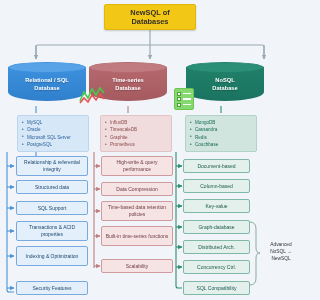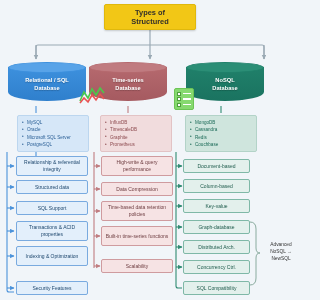--- a/index.html
+++ b/index.html
@@ -201,22 +201,22 @@
       <path d="M176,247 L182,247" marker-end="url(#ah-green)"></path>
       <path d="M176,267 L182,267" marker-end="url(#ah-green)"></path>
     </g>
 
     <g stroke="#8aab9f" stroke-width="1" fill="none">
       <path d="M250,222 Q256,222 256,229 L256,248 Q256,253 260,253 Q256,253 256,258 L256,278 Q256,285 250,285"></path>
     </g>
   </svg>
 
   <div class="title-box">
-    <span>Types of</span>
-    <span>Structured</span>
+    <span>NewSQL of</span>
+    <span>Databases</span>
   </div>
 
   <div class="cyl" id="cyl-sql">
     <div class="body"></div>
     <div class="top"></div>
     <div class="label">
       <div>Relational / SQL</div>
       <div>Database</div>
     </div>
   </div>

